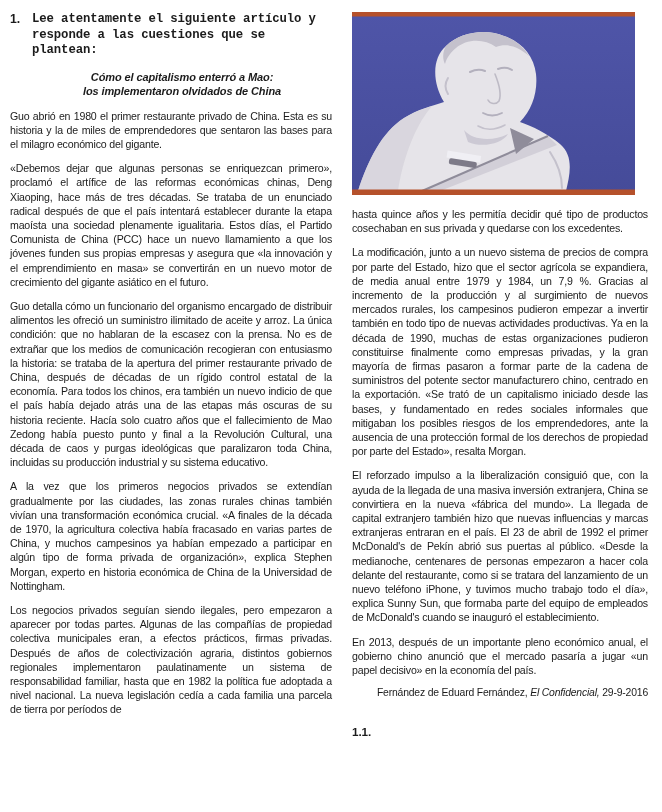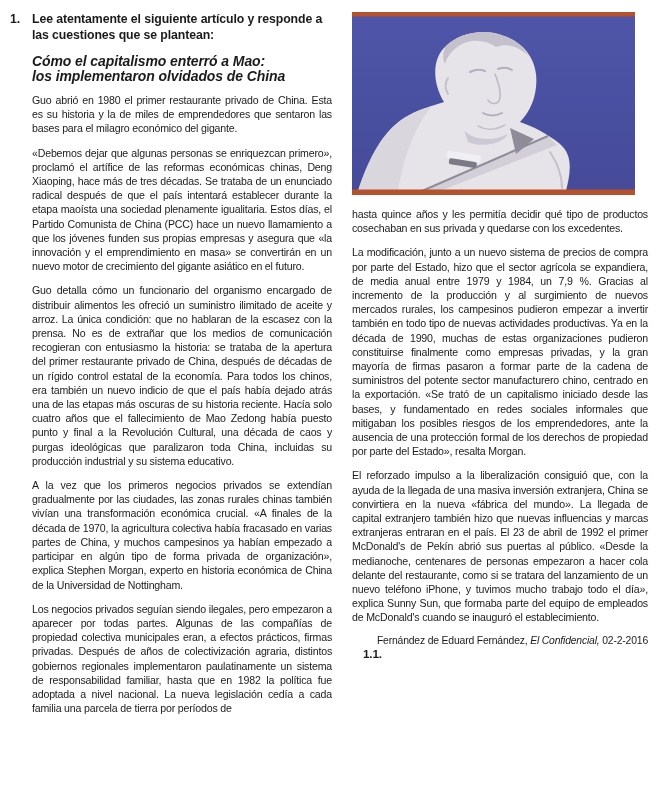--- a/index.html
+++ b/index.html
@@ -22,64 +22,64 @@
   .col-right { width: 296px; flex: none; }
 
   .ex-head {
     display: flex;
     font-weight: bold;
     font-size: 12.3px;
     line-height: 15.5px;
     letter-spacing: -0.1px;
   }
   .ex-num { width: 22px; flex: none; }
-  .ex-body { flex: 1; }
+  .ex-body { flex: 1; font-family: Liberation Mono, monospace; }
 
   .article-title {
     margin: 11px 0 10px 22px;
-    text-align: left;
-    font-size: 14px;
+    text-align: center;
+    font-size: 11px;
     line-height: 14.5px;
     font-weight: bold;
     font-style: italic;
     letter-spacing: -0.1px;
   }
 
   .body-text p {
     margin: 0 0 10px;
     font-size: 10.6px;
     line-height: 14.2px;
     text-align: justify;
     letter-spacing: -0.18px;
   }
-  .col-left .body-text { margin-left: 22px; }
+  .col-left .body-text { }
 
   figure.photo {
     margin: 0 0 12px;
     width: 283px;
     height: 183px;
   }
   figure.photo svg { display: block; }
 
   .attribution {
     margin: 2px 0 0;
     text-align: right;
     font-size: 10.4px;
     letter-spacing: -0.18px;
   }
   .attribution .attr-author { font-weight: normal; font-style: normal; }
   .attribution .attr-source { font-style: italic; }
 
   .question {
     display: flex;
+    margin-top: 26px;
     font-weight: bold;
     font-size: 11.7px;
     line-height: 15.5px;
     letter-spacing: -0.1px;
-    text-align: right;
   }
   .q-num { width: 30px; flex: none; }
   .q-text { flex: 1; }
 </style>
 </head>
 <body>
 
 <div class="page">
   <div class="columns">
 
@@ -159,23 +159,24 @@
 
           <rect x="0" y="0" width="283" height="4.5" fill="#b5512b"></rect>
           <rect x="0" y="177.5" width="283" height="5.5" fill="#b5512b"></rect>
         </svg>
       </figure>
 
       <div class="body-text">
         <p>hasta quince años y les permitía decidir qué tipo de productos cosechaban en sus privada y quedarse con los excedentes.</p>
         <p>La modificación, junto a un nuevo sistema de precios de compra por parte del Estado, hizo que el sector agrícola se expandiera, de media anual entre 1979 y 1984, un 7,9 %. Gracias al incremento de la producción y al surgimiento de nuevos mercados rurales, los campesinos pudieron empezar a invertir también en todo tipo de nuevas actividades productivas. Ya en la década de 1990, muchas de estas organizaciones pudieron constituirse finalmente como empresas privadas, y la gran mayoría de firmas pasaron a formar parte de la cadena de suministros del potente sector manufacturero chino, centrado en la exportación. «Se trató de un capitalismo iniciado desde las bases, y fundamentado en redes sociales informales que mitigaban los posibles riesgos de los emprendedores, ante la ausencia de una protección formal de los derechos de propiedad por parte del Estado», resalta Morgan.</p>
         <p>El reforzado impulso a la liberalización consiguió que, con la ayuda de la llegada de una masiva inversión extranjera, China se convirtiera en la nueva «fábrica del mundo». La llegada de capital extranjero también hizo que nuevas influencias y marcas extranjeras entraran en el país. El 23 de abril de 1992 el primer McDonald's de Pekín abrió sus puertas al público. «Desde la medianoche, centenares de personas empezaron a hacer cola delante del restaurante, como si se tratara del lanzamiento de un nuevo teléfono iPhone, y tuvimos mucho trabajo todo el día», explica Sunny Sun, que formaba parte del equipo de empleados de McDonald's cuando se inauguró el establecimiento.</p>
+        <p>En 2013, después de un importante pleno económico anual, el gobierno chino anunció que el mercado pasaría a jugar «un papel decisivo» en la economía del país.</p>
       </div>
 
-      <p class="attribution"><span class="attr-prefix">Fernández de </span><span class="attr-author">Eduard Fernández,</span><span class="attr-source"> El Confidencial,</span><span class="attr-date"> 02-2-2016</span></p>
+      <p class="attribution"><span class="attr-prefix">Fernández de </span><span class="attr-author">Eduard Fernández,</span><span class="attr-source"> El Confidencial,</span><span class="attr-date"> 29-9-2016</span></p>
 
       <div class="question">
         <span class="q-num">1.1.</span>
       </div>
     </div>
 
   </div>
 </div>
 
 </body></html>

